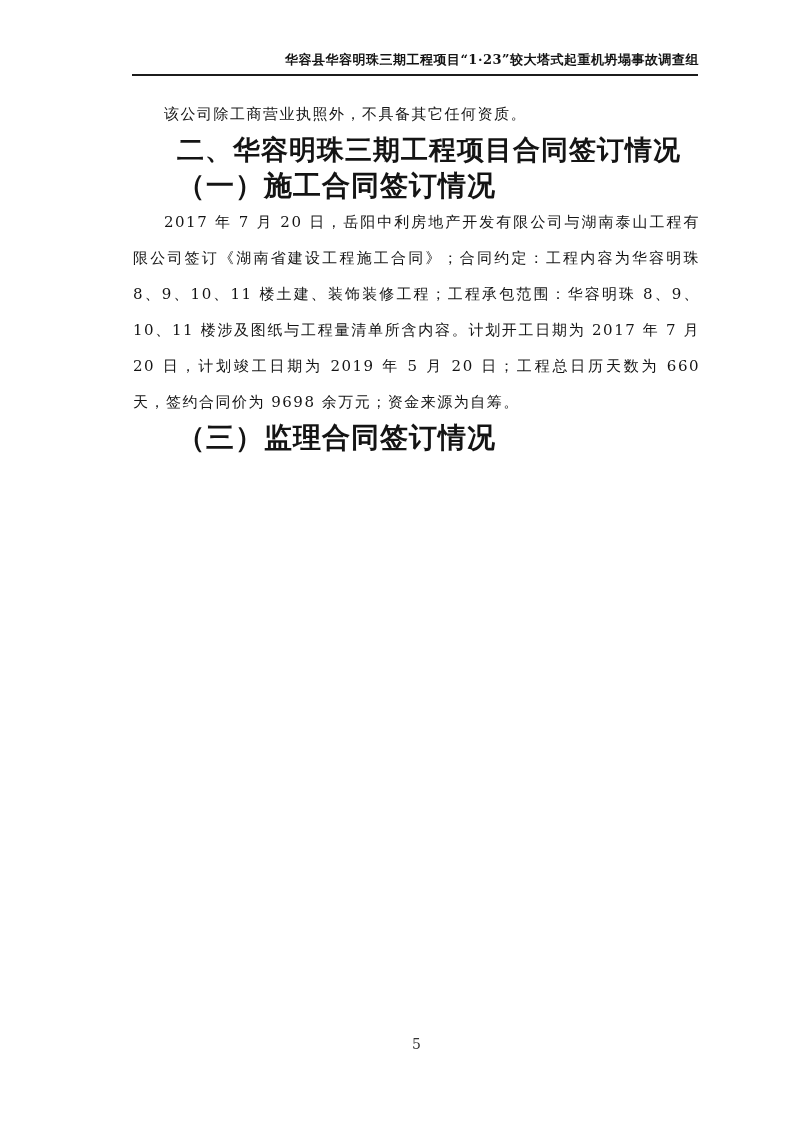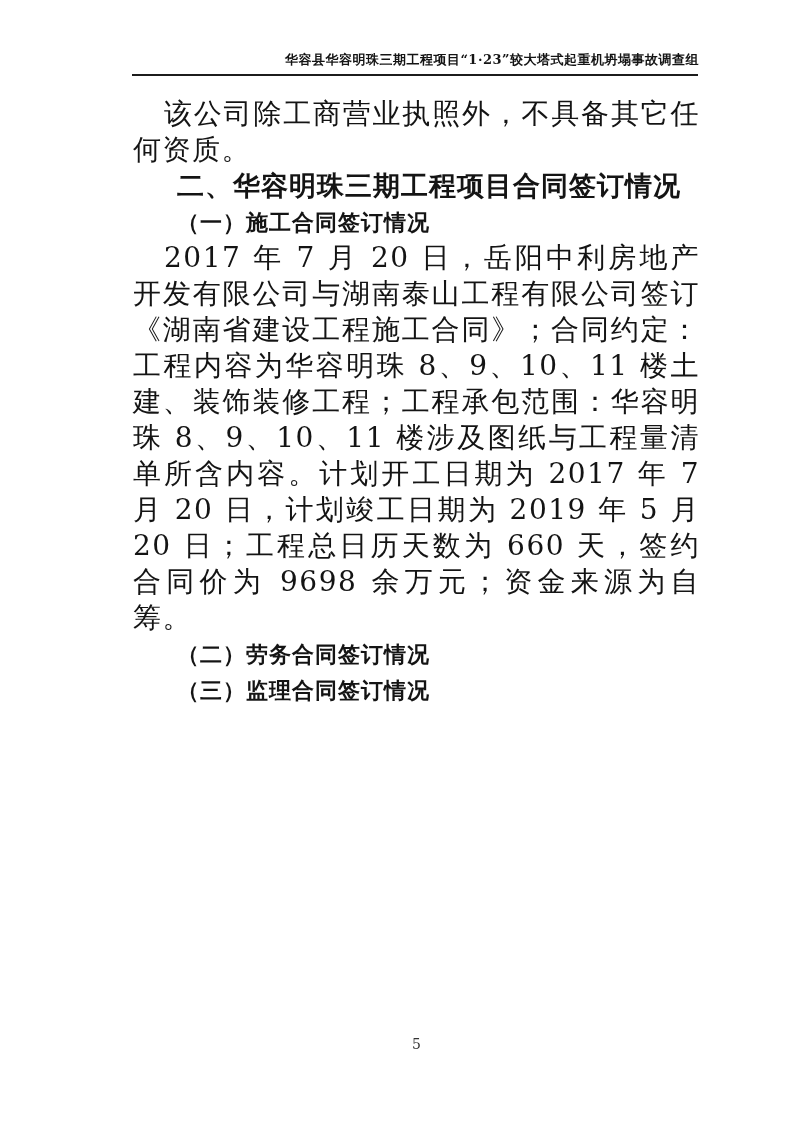--- a/index.html
+++ b/index.html
@@ -37,33 +37,33 @@
     top: 96px;
     left: 113px;
     width: 567px;
   }
   .content p, .content h1, .content h2 {
     margin: 0;
     line-height: 36px;
     text-align: justify;
   }
   p.body-p {
-    font-size: 28px;
+    font-size: 15px;
     text-indent: 31px;
     letter-spacing: 1.5px;
   }
   h1.doc-h1 {
     font-size: 27px;
     text-indent: 44px;
     font-family: "DejaVu Sans", "Liberation Sans", sans-serif;
     font-weight: bold;
     letter-spacing: 1px;
   }
   h2.doc-h2 {
-    font-size: 22px;
+    font-size: 28px;
     text-indent: 44px;
     font-weight: bold;
     letter-spacing: 1px;
   }
   .page-number {
     position: absolute;
     top: 1036px;
     left: 0;
     width: 793px;
     text-align: center;
@@ -85,21 +85,20 @@
   <div class="content">
 
     <p class="body-p">该公司除工商营业执照外，不具备其它任何资质。</p>
 
     <h1 class="doc-h1">二、华容明珠三期工程项目合同签订情况</h1>
 
     <h2 class="doc-h2">（一）施工合同签订情况</h2>
 
     <p class="body-p">2017 年 7 月 20 日，岳阳中利房地产开发有限公司与湖南泰山工程有限公司签订《湖南省建设工程施工合同》；合同约定：工程内容为华容明珠 8、9、10、11 楼土建、装饰装修工程；工程承包范围：华容明珠 8、9、10、11 楼涉及图纸与工程量清单所含内容。计划开工日期为 2017 年 7 月 20 日，计划竣工日期为 2019 年 5 月 20 日；工程总日历天数为 660 天，签约合同价为 9698 余万元；资金来源为自筹。</p>
 
-    <h2 class="doc-h2">（二）劳务合同签订情况</h2>
 
 
     <h2 class="doc-h2">（三）监理合同签订情况</h2>
 
 
   </div>
 
   <div class="page-number">5</div>
 
 </div>

